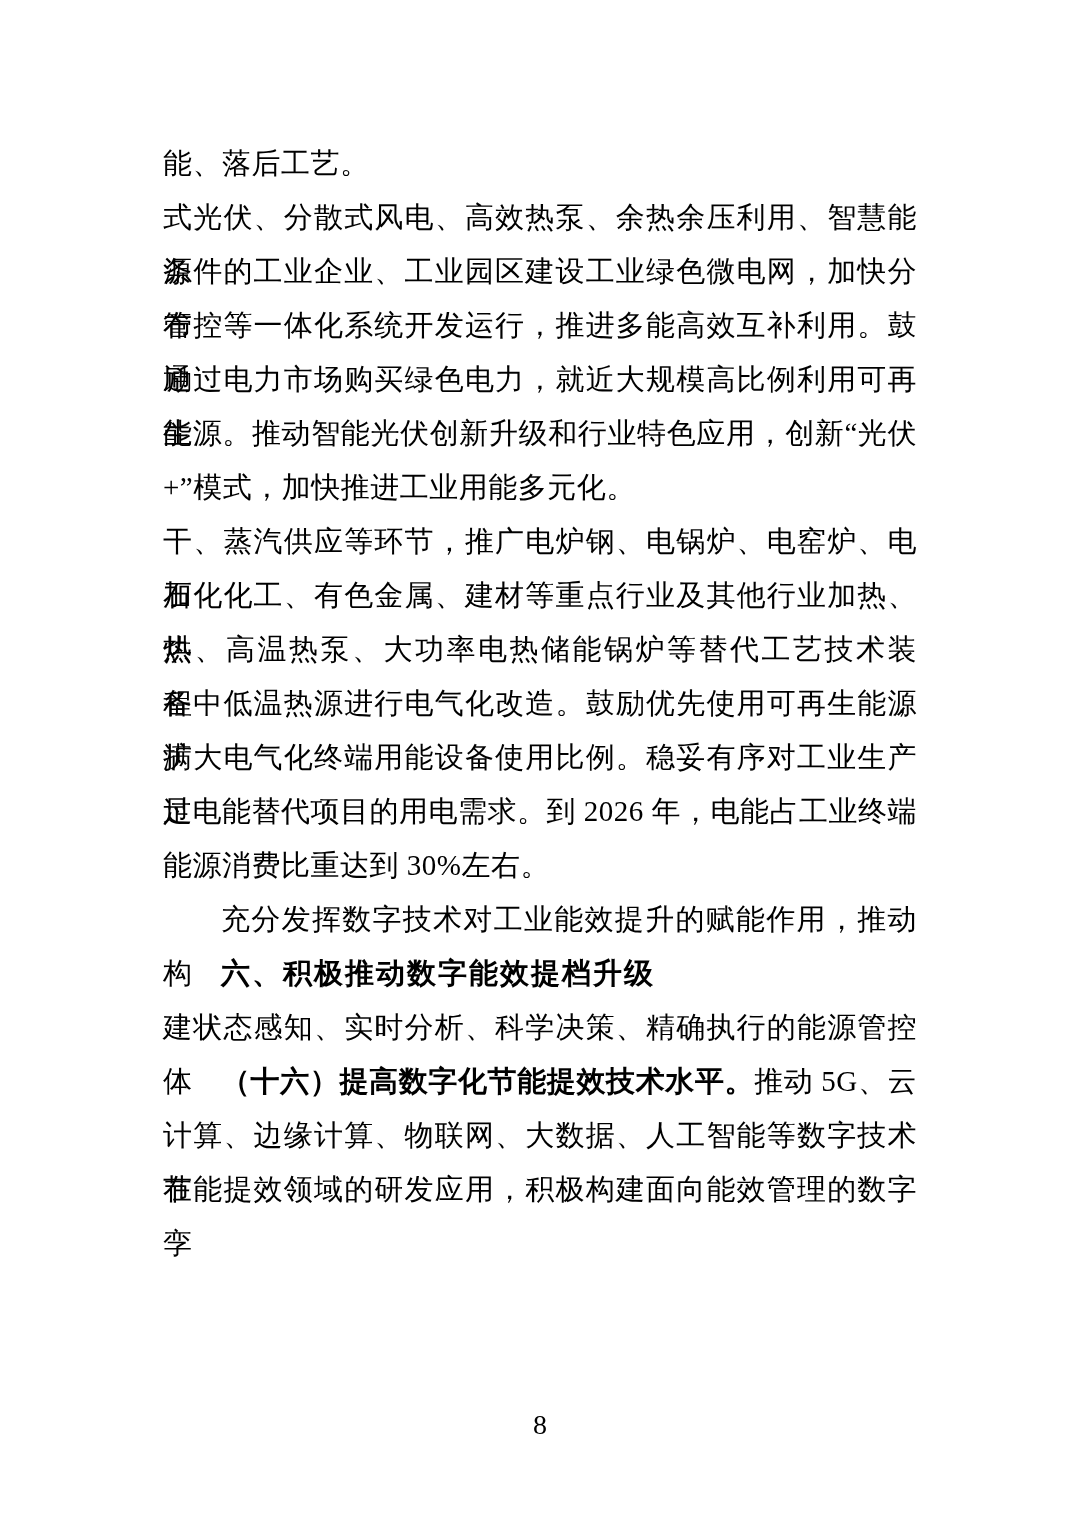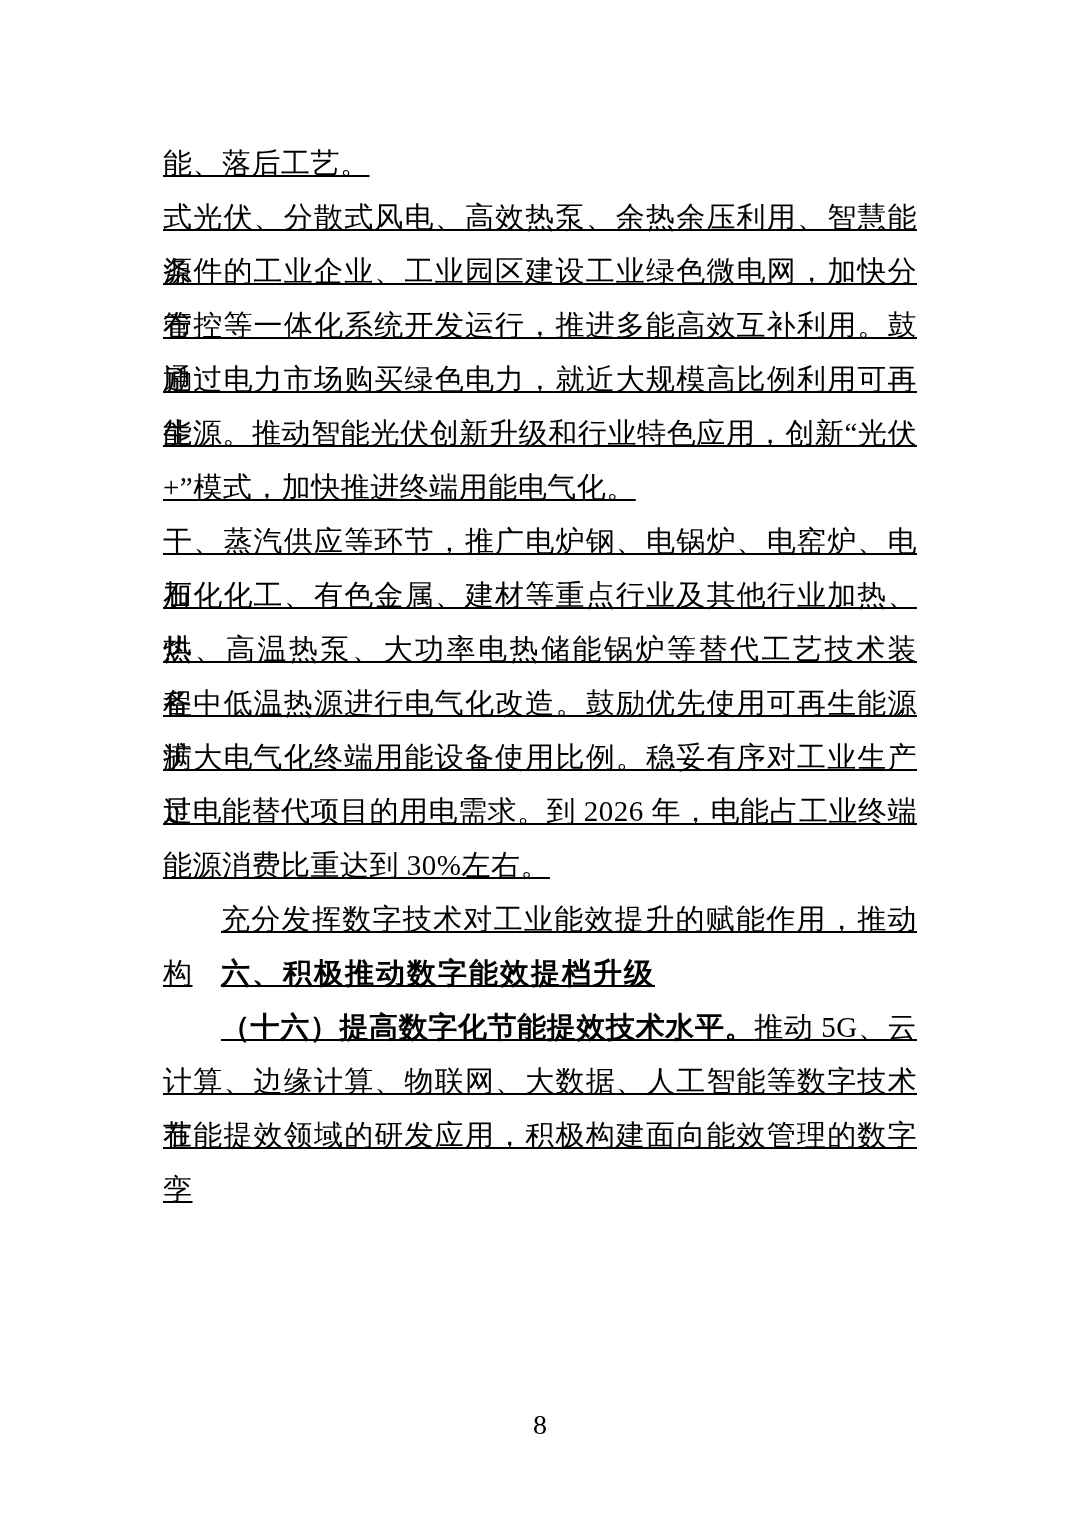--- a/index.html
+++ b/index.html
@@ -14,21 +14,20 @@
     background: #ffffff;
     color: #000000;
     font-family: "Liberation Serif", "DejaVu Serif", serif;
     overflow: hidden;
   }
   .content {
     position: absolute;
     left: 163px;
     top: 136px;
     width: 754px;
-    text-decoration: underline;
   }
   .line {
     font-size: 29px;
     line-height: 54px;
     height: 54px;
     letter-spacing: 0.5px;
     text-align: left;
     white-space: normal;
     overflow: visible;
   }
@@ -63,28 +62,29 @@
 <body>
 
 <div class="page">
   <div class="content" id="doc-body">
       <div class="line"><span class="run-regular">能、落后工艺。</span></div>
       <div class="line just"><span class="run-regular">式光伏、分散式风电、高效热泵、余热余压利用、智慧能源</span></div>
       <div class="line just"><span class="run-regular">条件的工业企业、工业园区建设工业绿色微电网，加快分布</span></div>
       <div class="line just"><span class="run-regular">管控等一体化系统开发运行，推进多能高效互补利用。鼓励</span></div>
       <div class="line just"><span class="run-regular">通过电力市场购买绿色电力，就近大规模高比例利用可再生</span></div>
       <div class="line just"><span class="run-regular">能源。推动智能光伏创新升级和行业特色应用，创新“光伏</span></div>
-      <div class="line"><span class="run-regular">+”模式，加快推进终端用能电气化。</span></div>
+      <div class="line"><span class="run-regular">+”模式，加快推进工业用能多元化。</span></div>
       <div class="line just"><span class="run-regular">干、蒸汽供应等环节，推广电炉钢、电锅炉、电窑炉、电加</span></div>
       <div class="line just"><span class="run-regular">石化化工、有色金属、建材等重点行业及其他行业加热、烘</span></div>
       <div class="line just"><span class="run-regular">热、高温热泵、大功率电热储能锅炉等替代工艺技术装备，</span></div>
       <div class="line just"><span class="run-regular">程中低温热源进行电气化改造。鼓励优先使用可再生能源满</span></div>
       <div class="line just"><span class="run-regular">扩大电气化终端用能设备使用比例。稳妥有序对工业生产过</span></div>
       <div class="line just"><span class="run-regular">足电能替代项目的用电需求。到 2026 年，电能占工业终端</span></div>
       <div class="line"><span class="run-regular">能源消费比重达到 30%左右。</span></div>
       <div class="line just ind"><span class="run-regular">充分发挥数字技术对工业能效提升的赋能作用，推动构</span></div>
       <div class="line ind"><span class="run-hei">六、积极推动数字能效提档升级</span></div>
+      <div class="line just"><span class="run-regular">建状态感知、实时分析、科学决策、精确执行的能源管控体</span></div>
       <div class="line just ind"><span class="run-bold">（十六）提高数字化节能提效技术水平。</span><span class="run-regular">推动 5G、云</span></div>
       <div class="line just"><span class="run-regular">计算、边缘计算、物联网、大数据、人工智能等数字技术在</span></div>
       <div class="line just"><span class="run-regular">节能提效领域的研发应用，积极构建面向能效管理的数字孪</span></div>
     </div>
   <div class="footer">8</div>
 </div>
 
 </body></html>

